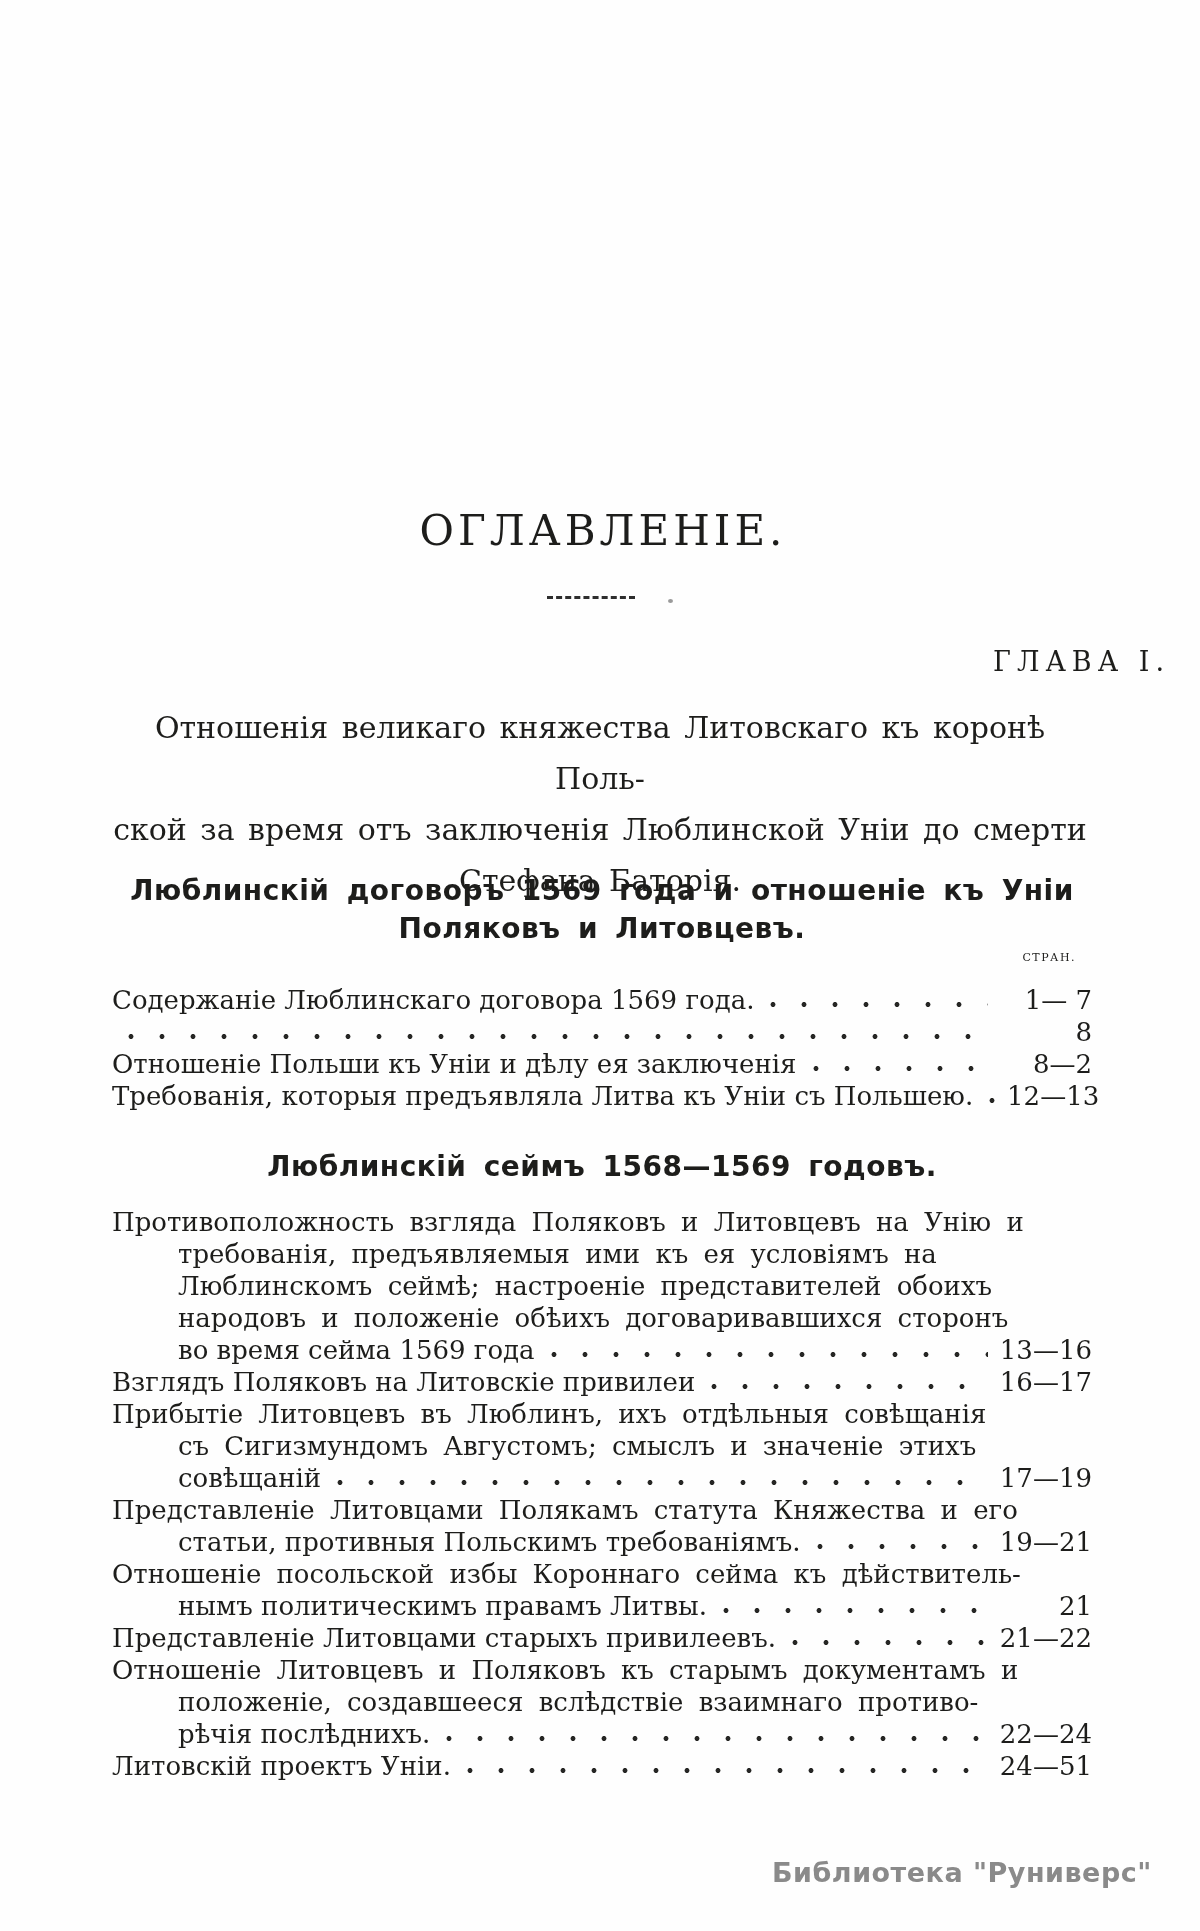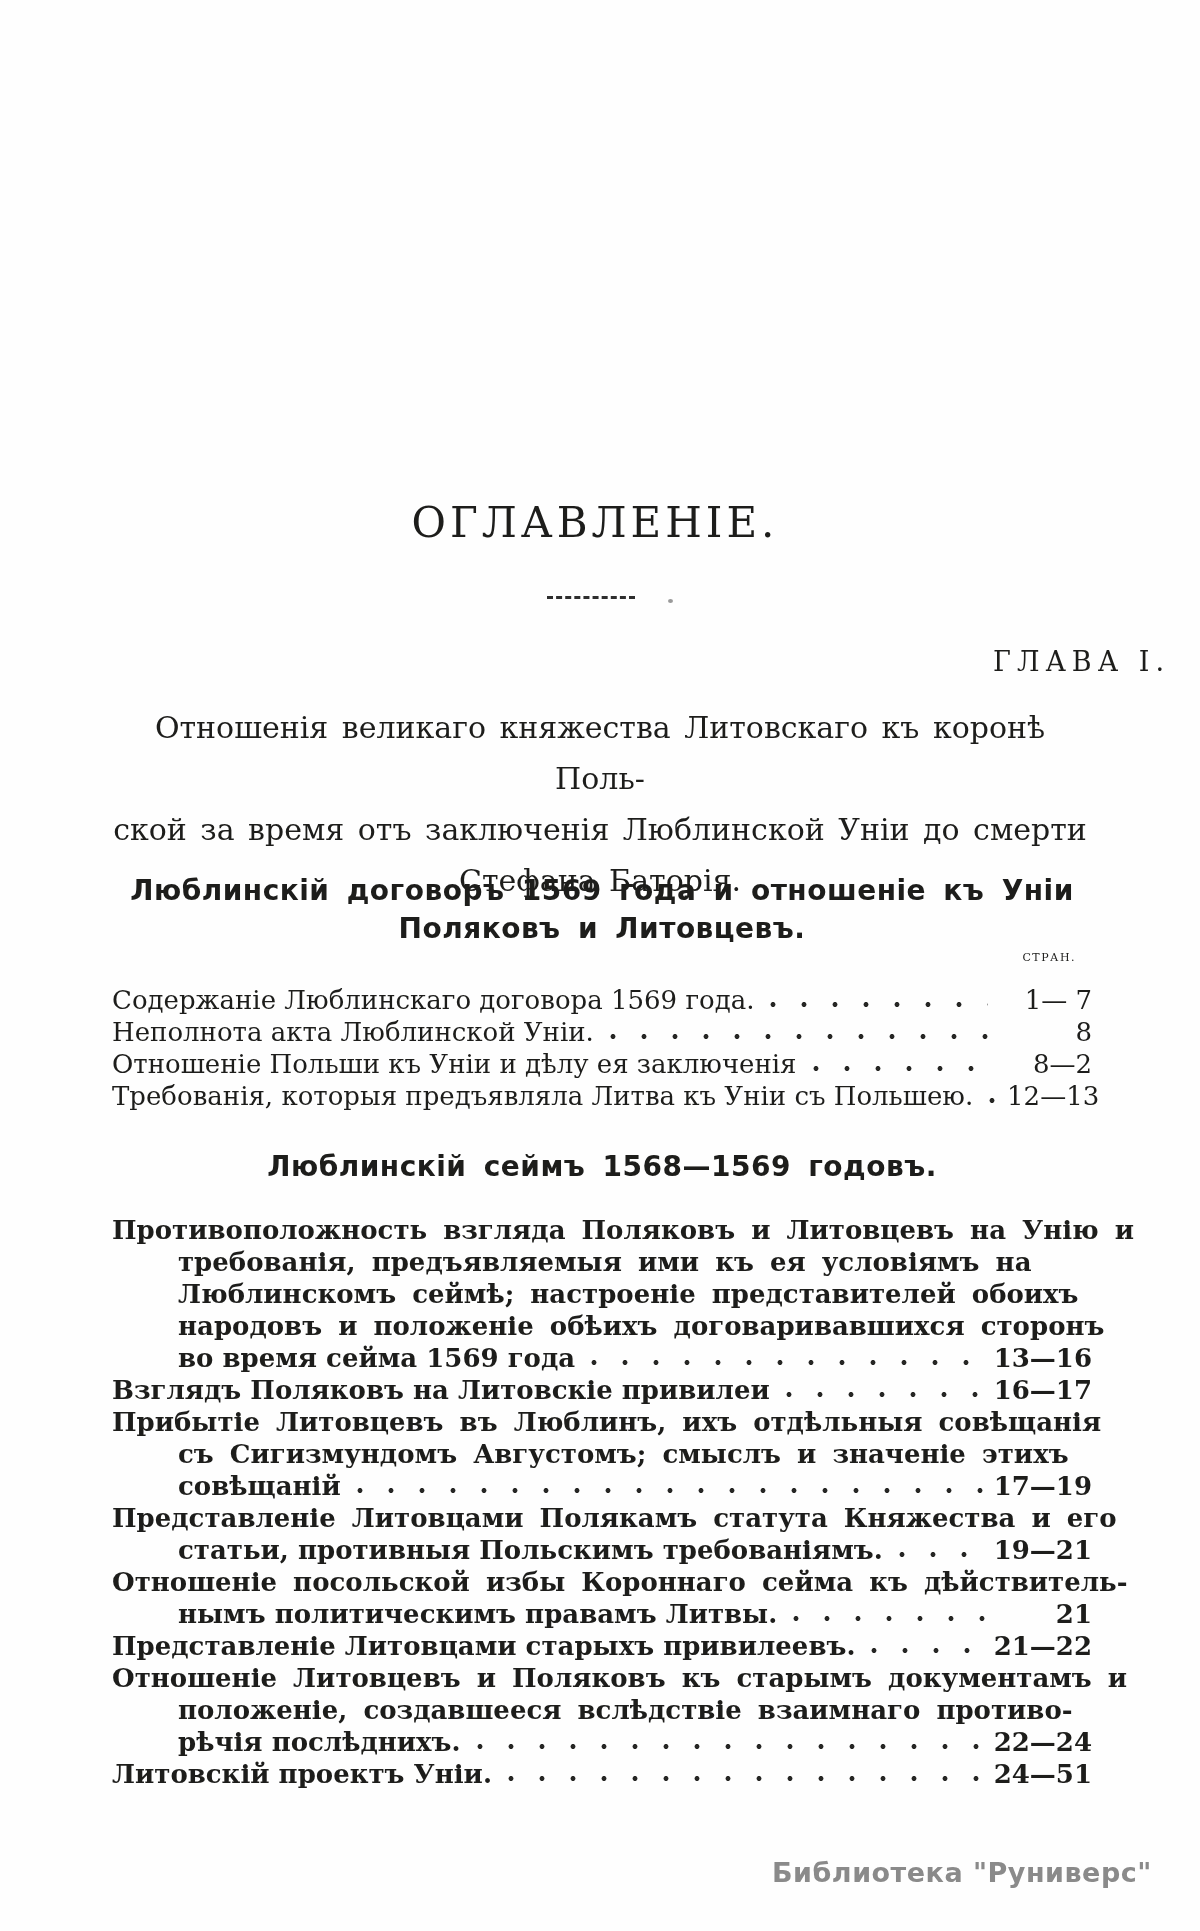--- a/index.html
+++ b/index.html
@@ -14,21 +14,21 @@
     background: #fefefe;
     overflow: hidden;
     font-family: "DejaVu Serif", serif;
     color: #1d1d1b;
   }
   .title {
     position: absolute;
     top: 498px;
     left: 0;
     width: 1190px;
-    margin: 0;
+    margin: 8px;
     text-align: center;
     font-size: 42px;
     font-weight: normal;
     letter-spacing: 4px;
   }
   .rule {
     position: absolute;
     top: 596px;
     left: 547px;
     width: 88px;
@@ -84,21 +84,21 @@
     margin-top: 36px;
   }
   .stran {
     font-size: 11px;
     line-height: 20px;
     text-align: right;
     padding-right: 16px;
     letter-spacing: 1.5px;
   }
   .toc-section:first-child .entries { margin-top: 16px; }
-  .toc-section:nth-child(2) .entries { margin-top: 28px; font-weight: bold; }
+  .toc-section:nth-child(2) .entries { margin-top: 20px; }
   .line {
     height: 32px;
     line-height: 32px;
     white-space: nowrap;
   }
   .line.cont { margin-left: 66px; }
   .line.just { word-spacing: 7px; }
   .line.last {
     display: flex;
     align-items: baseline;
@@ -156,21 +156,20 @@
         <div class="entries">
           <div class="entry">
             <div class="line last">
               <span class="txt">Содержаніе Люблинскаго договора 1569 года.</span>
               <span class="leader"></span>
               <span class="pages">1— 7</span>
             </div>
           </div>
           <div class="entry">
             <div class="line last">
-              <span class="txt">Неполнота акта Люблинской Уніи.</span>
               <span class="leader"></span>
               <span class="pages">8</span>
             </div>
           </div>
           <div class="entry">
             <div class="line last">
               <span class="txt">Отношеніе Польши къ Уніи и дѣлу ея заключенія</span>
               <span class="leader"></span>
               <span class="pages">8—2</span>
             </div>

